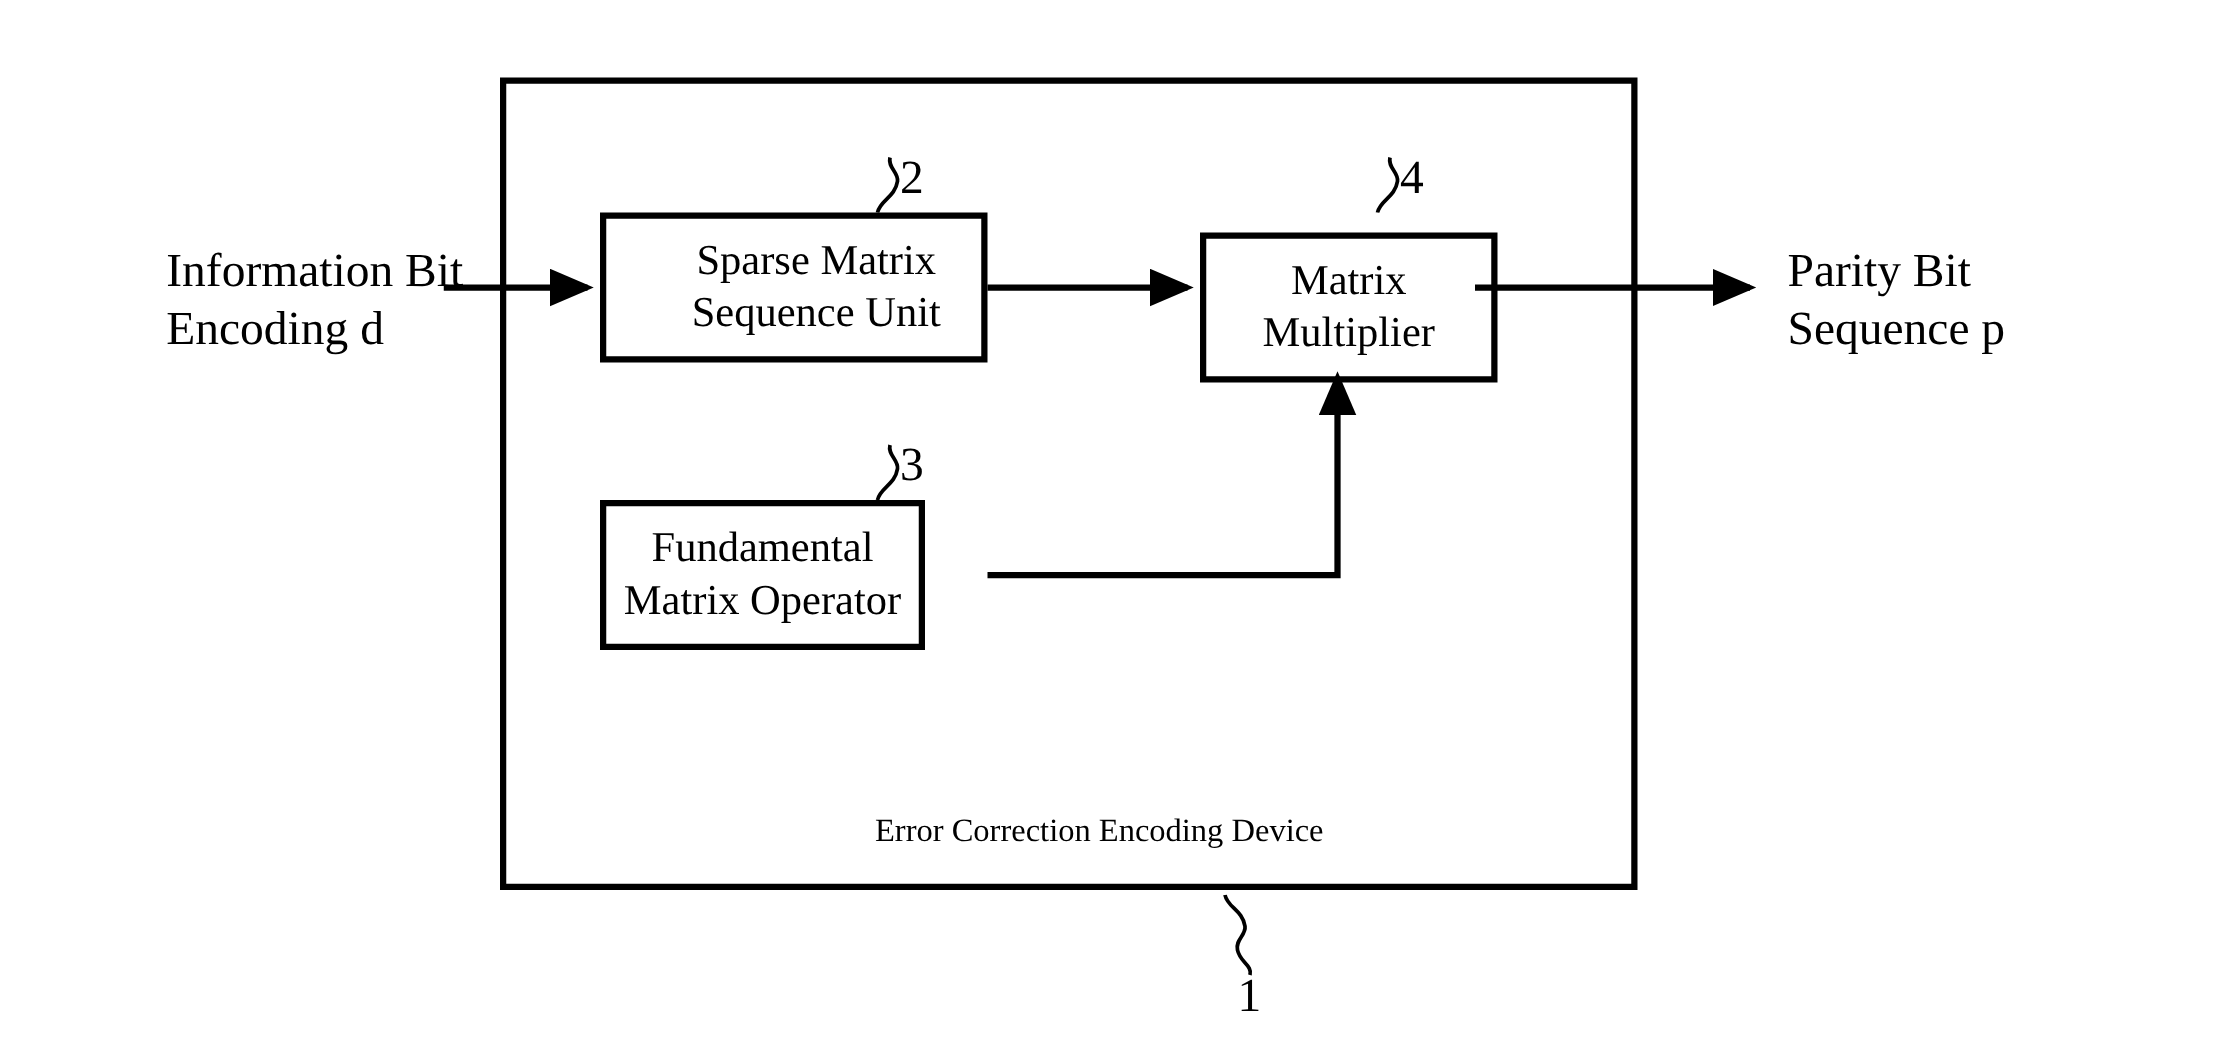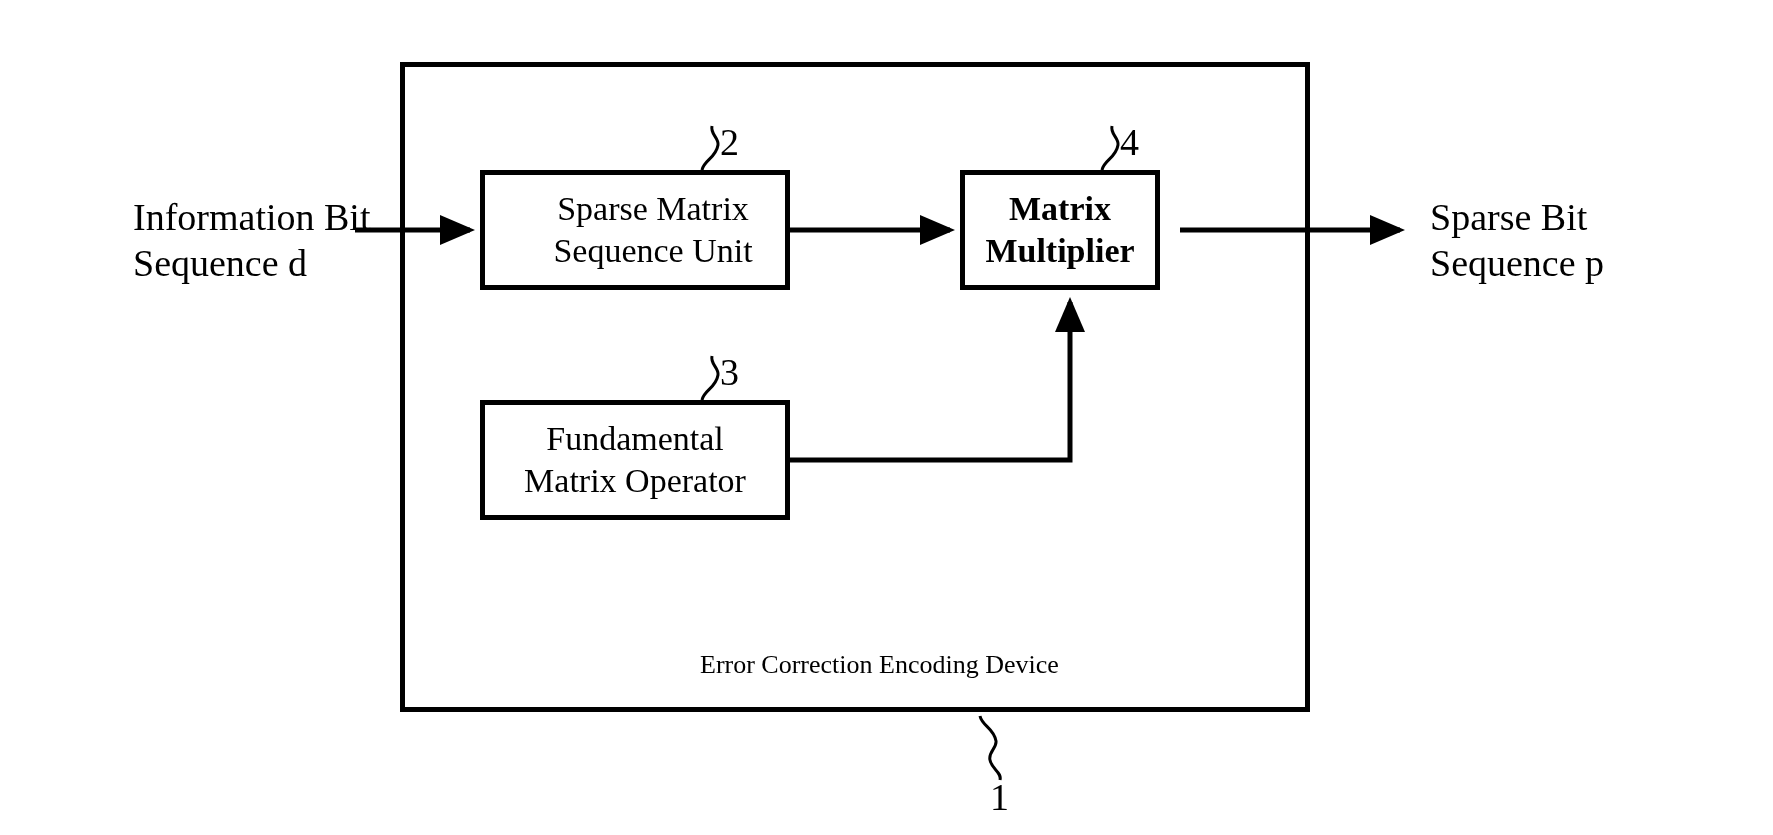--- a/index.html
+++ b/index.html
@@ -44,29 +44,28 @@
     .block-2 {
       left: 480px;
       top: 170px;
       width: 310px;
       height: 120px;
       padding-left: 46px;
     }
     .block-3 {
       left: 480px;
       top: 400px;
-      width: 310px;
+      width: 260px;
       height: 120px;
     }
     .block-4 {
       left: 960px;
-      top: 170px;
-      width: 200px;
+      top: 186px;
+      width: 238px;
       height: 120px;
-      font-weight: bold;
     }
     .input-label {
       position: absolute;
       left: 85px;
       top: 195px;
       font-size: 38px;
       line-height: 1.2;
       margin-left: 48px;
     }
     .output-label {
@@ -123,25 +122,25 @@
 
   <div class="inner-block block-4">
     <div>
       <span>Matrix</span><br>
       <span>Multiplier</span>
     </div>
   </div>
 
   <div class="input-label">
     <span>Information Bit</span><br>
-    <span>Sequence d</span>
+    <span>Encoding d</span>
   </div>
 
   <div class="output-label">
-    <span>Sparse Bit</span><br>
+    <span>Parity Bit</span><br>
     <span>Sequence p</span>
   </div>
 
   <div class="device-label">Error Correction Encoding Device</div>
 
   <div class="ref-num ref-2">2</div>
   <div class="ref-num ref-3">3</div>
   <div class="ref-num ref-4">4</div>
   <div class="ref-num ref-1">1</div>
 

